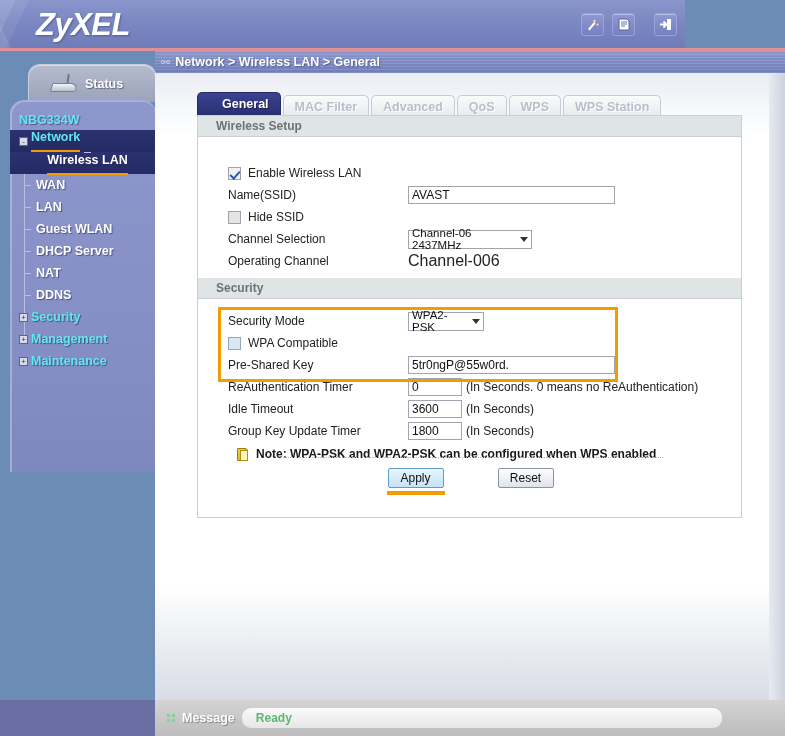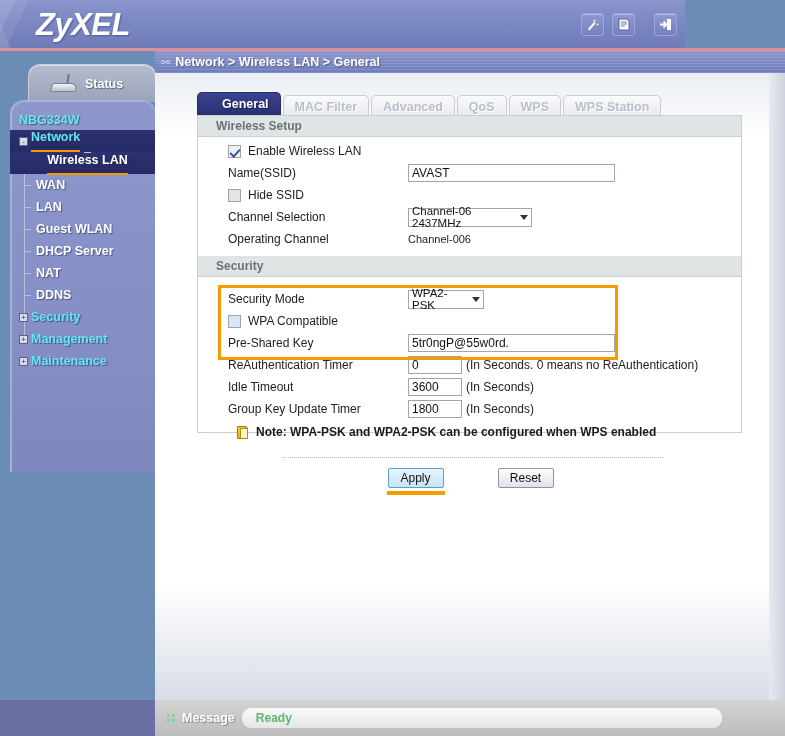--- a/index.html
+++ b/index.html
@@ -136,29 +136,29 @@
   }
   .tab.active {
     background: linear-gradient(180deg,#3b4290,#2a3073);
     border-color: #262c6a;
     color: #ffffff; text-shadow: 1px 1px 1px rgba(0,0,0,.4);
     border-bottom: 3px solid #f59a00;
     height: 26px;
     padding-left: 24px;
   }
   .panel {
-    position: absolute; left: 42px; top: 42px; width: 545px; height: 318px;
+    position: absolute; left: 42px; top: 42px; width: 545px; height: 403px;
     background: #ffffff; border: 1px solid #c9cfd9;
   }
   .section-head {
     height: 21px; background: #dfe5e5; border-bottom: 1px solid #c9cfd9;
     display: flex; align-items: center; padding-left: 18px;
     font-weight: bold; color: #6d7278; font-size: 12px;
   }
-  .formarea { padding: 4px 0 0 30px; position: relative; }
+  .formarea { padding: 26px 0 0 30px; position: relative; }
   .frow { display: flex; align-items: center; height: 20px; margin-bottom: 2px; }
   .flabel { width: 180px; color: #222; font-size: 12px; }
   .cbrow { display: flex; align-items: center; height: 20px; margin-bottom: 2px; gap: 7px; }
 
   .cbox {
     width: 13px; height: 13px; border: 1px solid #9aa3b0;
     background: #f0f0f0; position: relative; flex: 0 0 auto; cursor: pointer;
   }
   .cbox.checked::after {
     content: ""; position: absolute; left: 3px; top: 1px;
@@ -180,21 +180,21 @@
 
   .sel {
     height: 19px; border: 1px solid #a0a6b0; background: #ffffff;
     display: inline-flex; align-items: center; padding: 0 3px;
     font-size: 11.5px; color: #111; cursor: pointer; gap: 6px;
   }
   .sel .caret { border-left: 4px solid transparent; border-right: 4px solid transparent; border-top: 5px solid #333; margin-left: auto; }
   .sel.chan { width: 124px; }
   .sel.secmode { width: 76px; }
 
-  .statictext { color: #222; font-size: 11px; }
+  .statictext { color: #222; font-size: 16px; }
   .hint { color: #222; font-size: 12px; margin-left: 4px; }
 
   .hl-box {
     position: absolute; left: 20px; top: 8px; width: 400px; height: 75px;
     border: 3px solid #f59a00; pointer-events: none;
   }
 
   .noterow { display: flex; align-items: center; gap: 6px; height: 22px; margin-top: 0; padding-left: 8px; }
   .note-ico { width: 14px; height: 15px; position: relative; flex: 0 0 auto; }
   .note-ico .bk {

